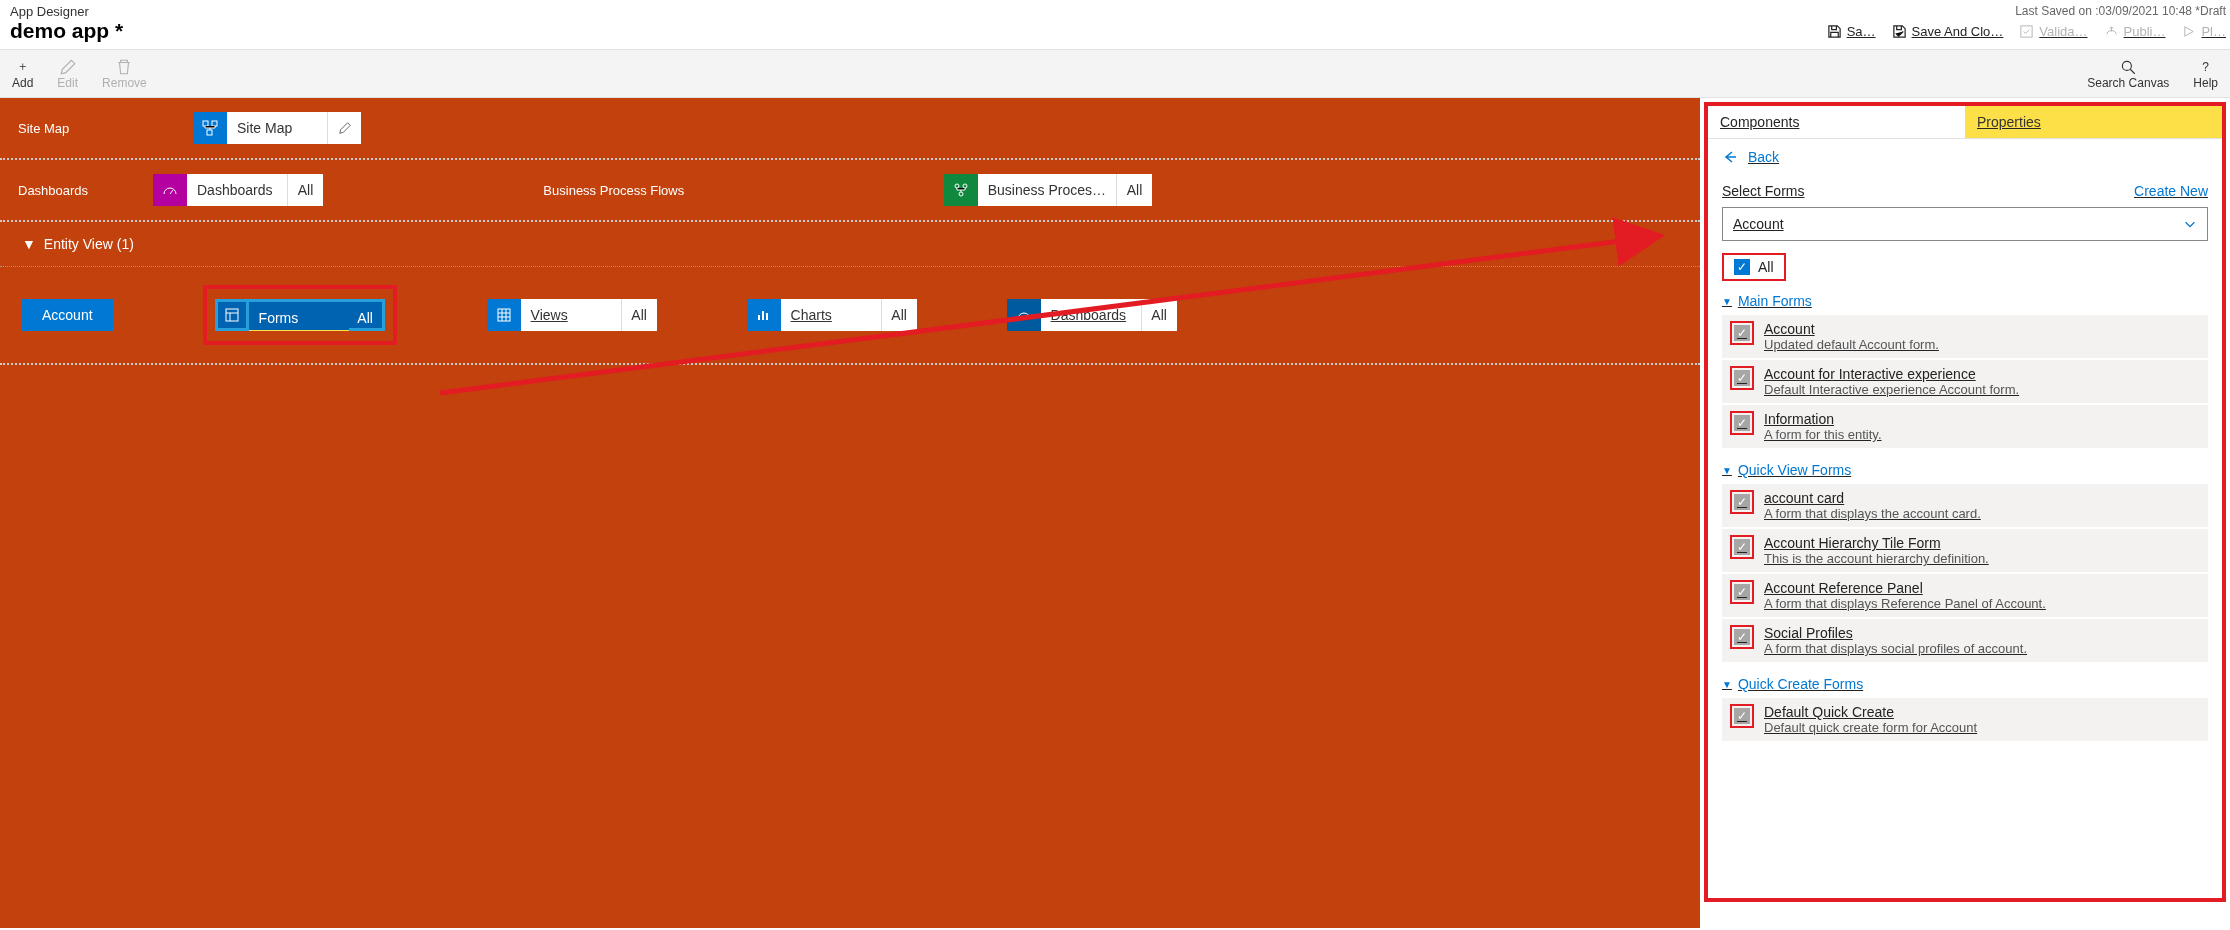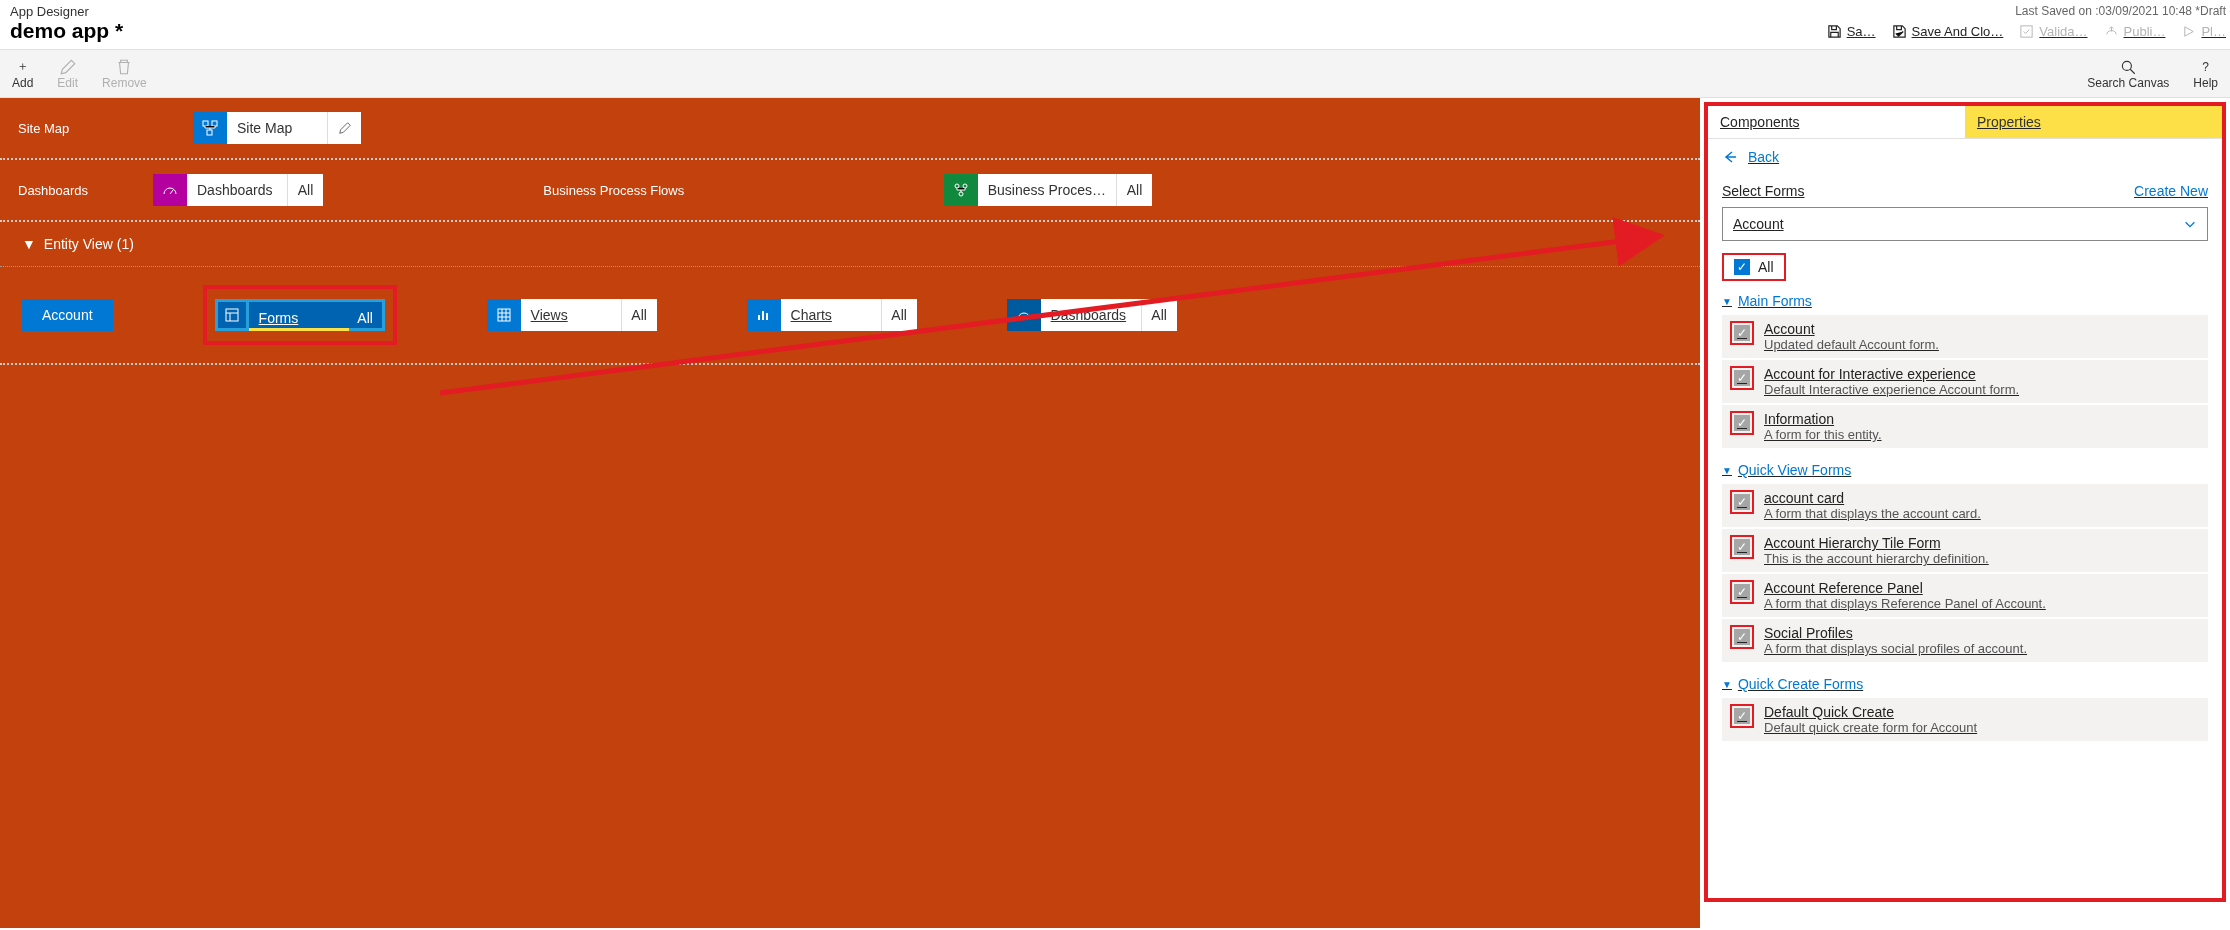--- a/index.html
+++ b/index.html
@@ -45,21 +45,21 @@
 .entity-row { padding: 18px 22px; display: flex; align-items: center; gap: 90px; border-bottom: 2px dotted #ccc; }
 .entity-name-btn { background: #0078d4; color: #fff; height: 32px; line-height: 32px; padding: 0 20px; min-width: 80px; text-align: center; }
 .entity-tile { display: flex; align-items: center; }
 .entity-tile .tile-icon { width: 34px; height: 32px; }
 .entity-tile .tile-body { min-width: 100px; text-decoration: underline; }
 
 
 .forms-wrap { border: 4px solid #e31b23; padding: 10px 8px; display: inline-flex; }
 .forms-tile { display: flex; }
 .forms-tile .tile-icon { background: #0063b1; border: 3px solid #26a0da; box-sizing: border-box; }
-.forms-tile .tile-body.sel { background: #0063b1; color: #fff; border-top: 3px solid #26a0da; border-bottom: 3px solid #fde047; box-sizing: border-box; text-decoration: underline; }
+.forms-tile .tile-body.sel { background: #0063b1; color: #fff; border-top: 3px solid #26a0da; border-bottom: 1px solid #fde047; box-sizing: border-box; }
 .forms-tile .tile-tag.sel { background: #0063b1; color: #fff; border: 3px solid #26a0da; border-left: none; box-sizing: border-box; }
 
 
 .props-border { border: 4px solid #e31b23; height: 800px; margin: 4px; overflow-y: auto; text-decoration: underline; }
 .tabs { display: flex; border-bottom: 1px solid #e1e1e1; }
 .tab { flex: 1; padding: 8px 12px; font-size: 14px; cursor: pointer; }
 .tab.inactive { background: #fde047; color: #333; }
 .back-row { display: flex; align-items: center; gap: 10px; padding: 10px 14px; color: #0078d4; cursor: pointer; }
 .back-row svg { width: 16px; height: 16px; }
 .select-row { display: flex; justify-content: space-between; align-items: center; padding: 8px 14px; }

